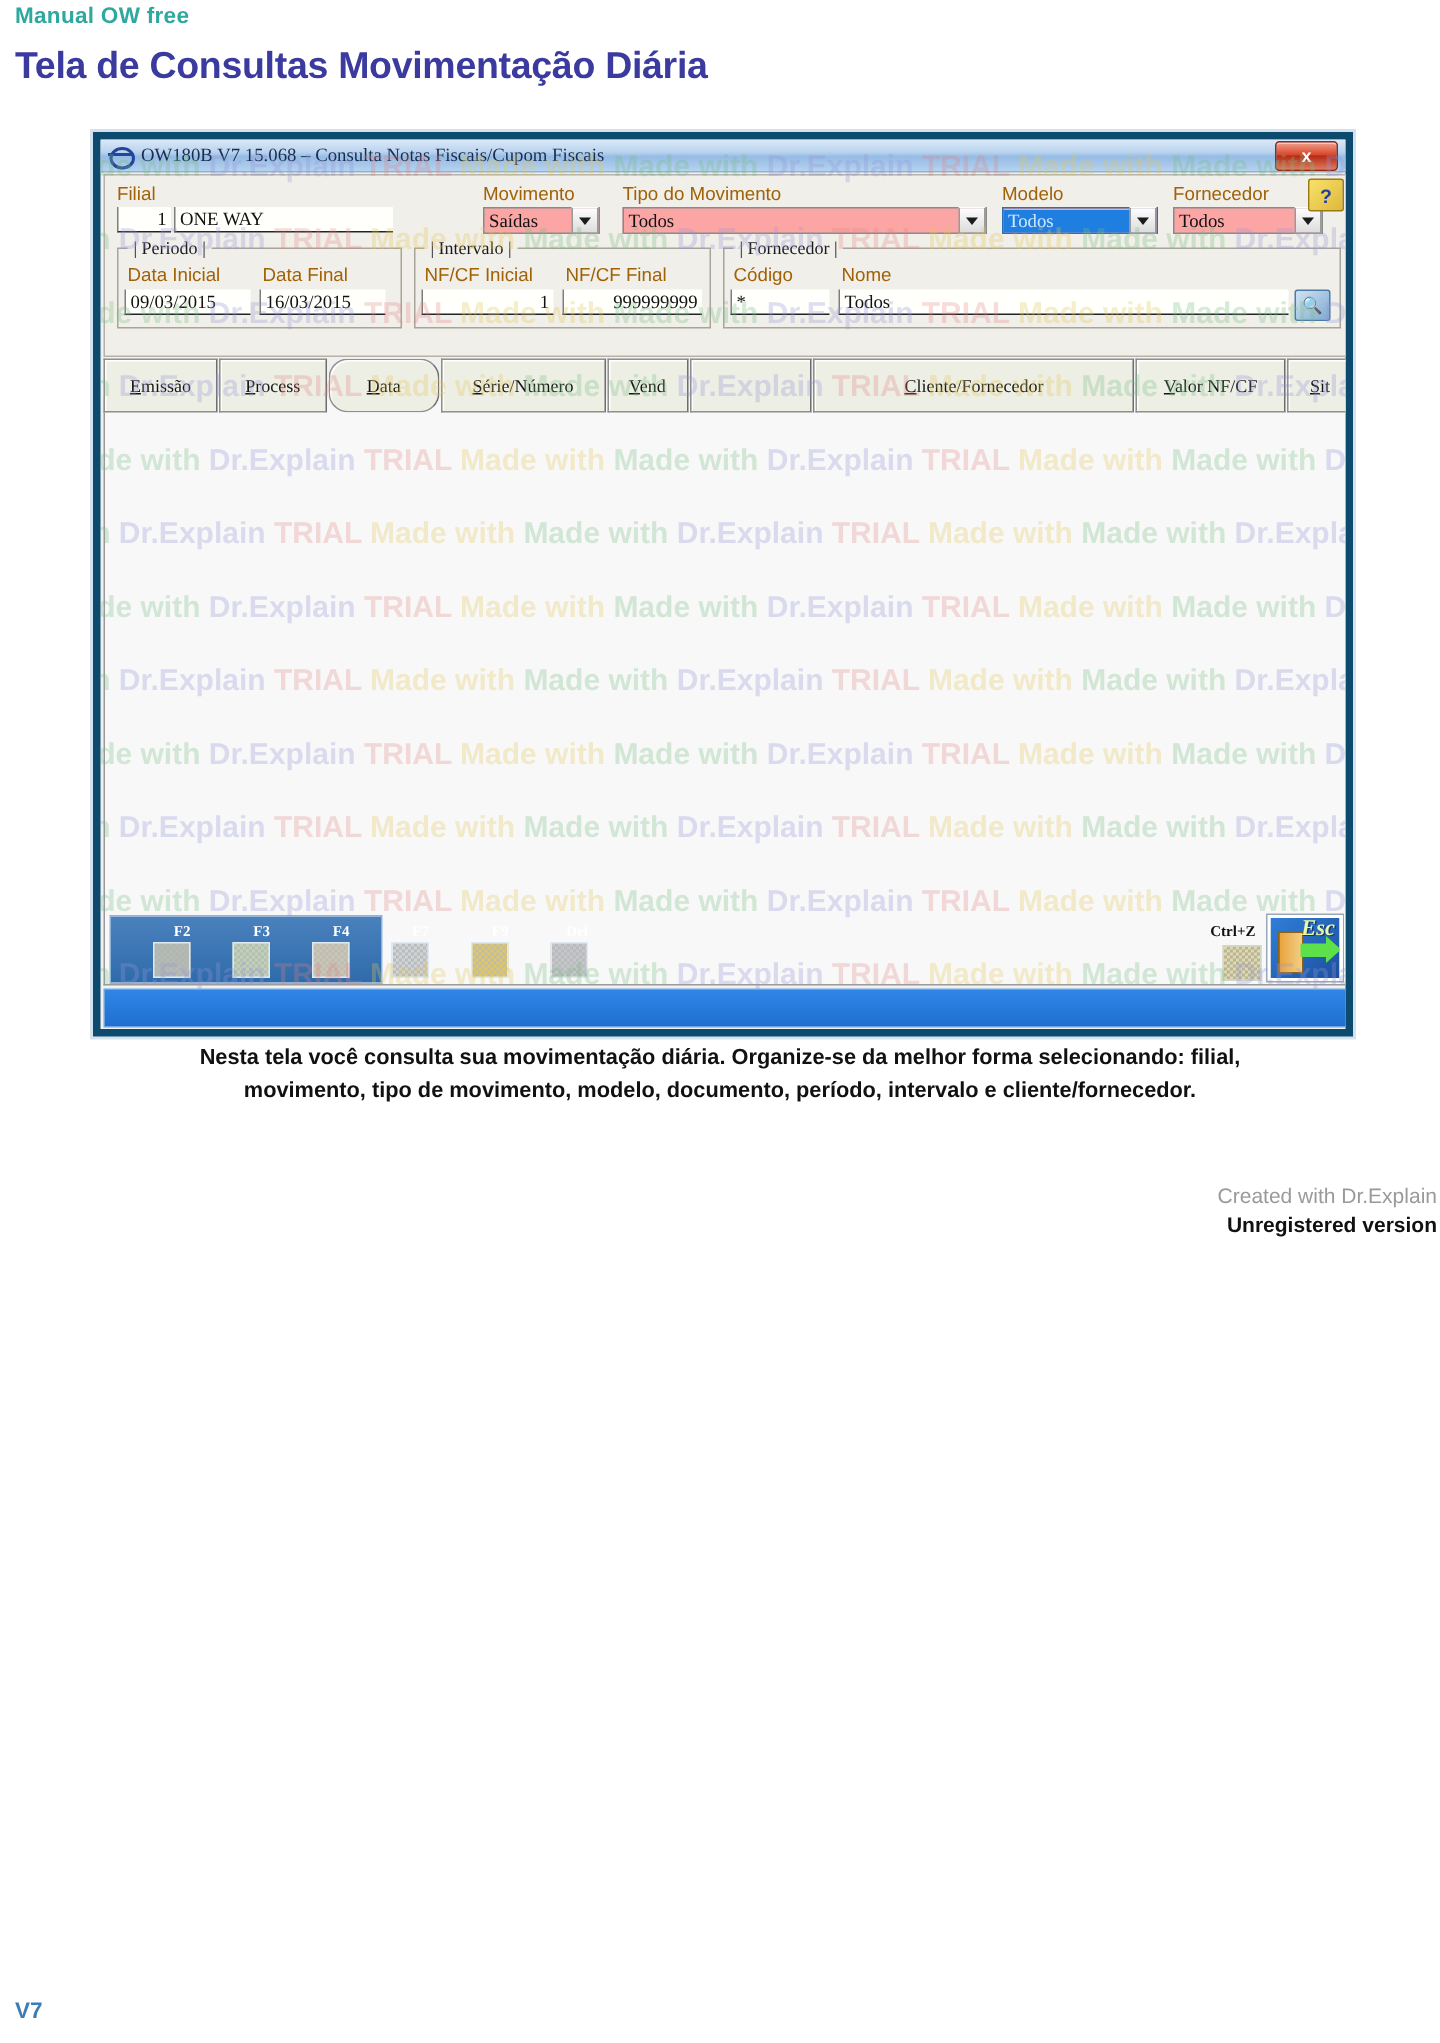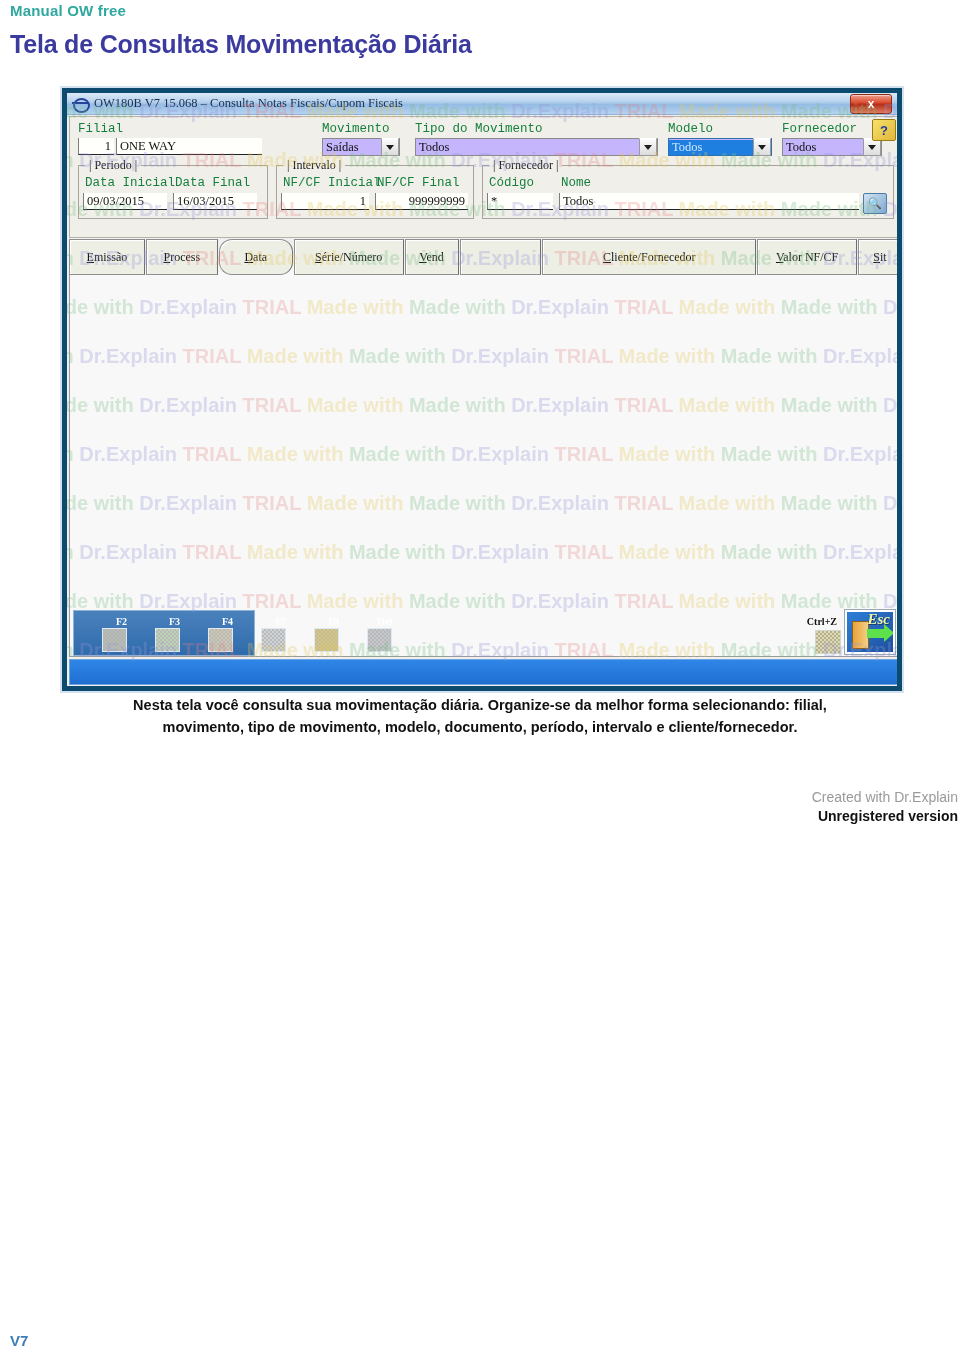--- a/index.html
+++ b/index.html
@@ -73,33 +73,33 @@
     display:flex;align-items:center;justify-content:center;
     box-shadow:inset 0 1px 0 rgba(255,255,255,.5);
   }
 
   
   .formpanel{
     position:absolute;left:2px;top:23px;width:834px;height:122px;
     background:#f1efe9;border:1px solid #b6b2a8;z-index:22;box-sizing:border-box;
   }
   .lbl{
-    position:absolute;font-family:Liberation Mono, monospace;
-    font-size:12.5px;color:#15803d;white-space:nowrap;
+    position:absolute;font-family:Liberation Sans, sans-serif;
+    font-size:12.5px;color:#a16207;white-space:nowrap;
   }
   .fld{
     position:absolute;background:#fffffc;
     border-bottom:1.5px solid #20232a;border-left:1px solid #7d7d7d;
     font-family:"Liberation Serif", serif;font-size:12.5px;color:#111;
     box-sizing:border-box;padding:1px 3px;height:17px;line-height:15px;
     white-space:nowrap;overflow:hidden;
   }
   .fld.num{text-align:right;}
   .combo{
-    position:absolute;height:18px;background:#c4b5fd;
+    position:absolute;height:18px;background:#fca5a5;
     border:1px solid #8a8a8a;box-sizing:border-box;
     font-family:"Liberation Serif", serif;font-size:12.5px;color:#111;
     display:flex;align-items:center;
   }
   .combo .txt{padding-left:3px;flex:1;overflow:hidden;white-space:nowrap;}
   .combo .arrow{
     width:16px;height:16px;margin-right:0px;flex:0 0 16px;
     background:linear-gradient(to bottom,#fdfdfd,#dcdcdc);
     border:1px solid #9a9a9a;border-top:1px solid #fff;
     display:flex;align-items:center;justify-content:center;

